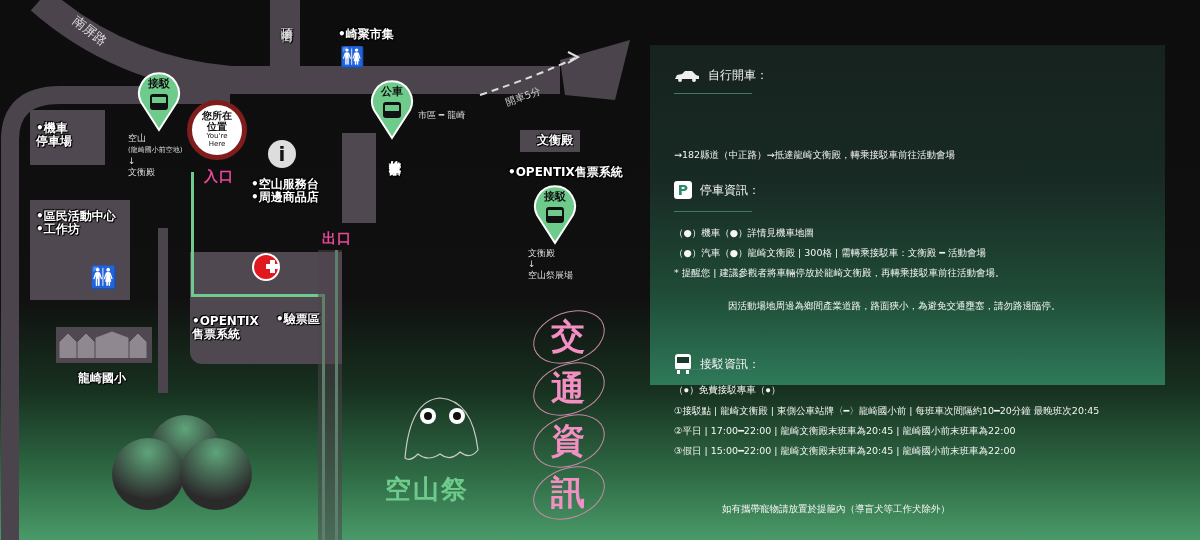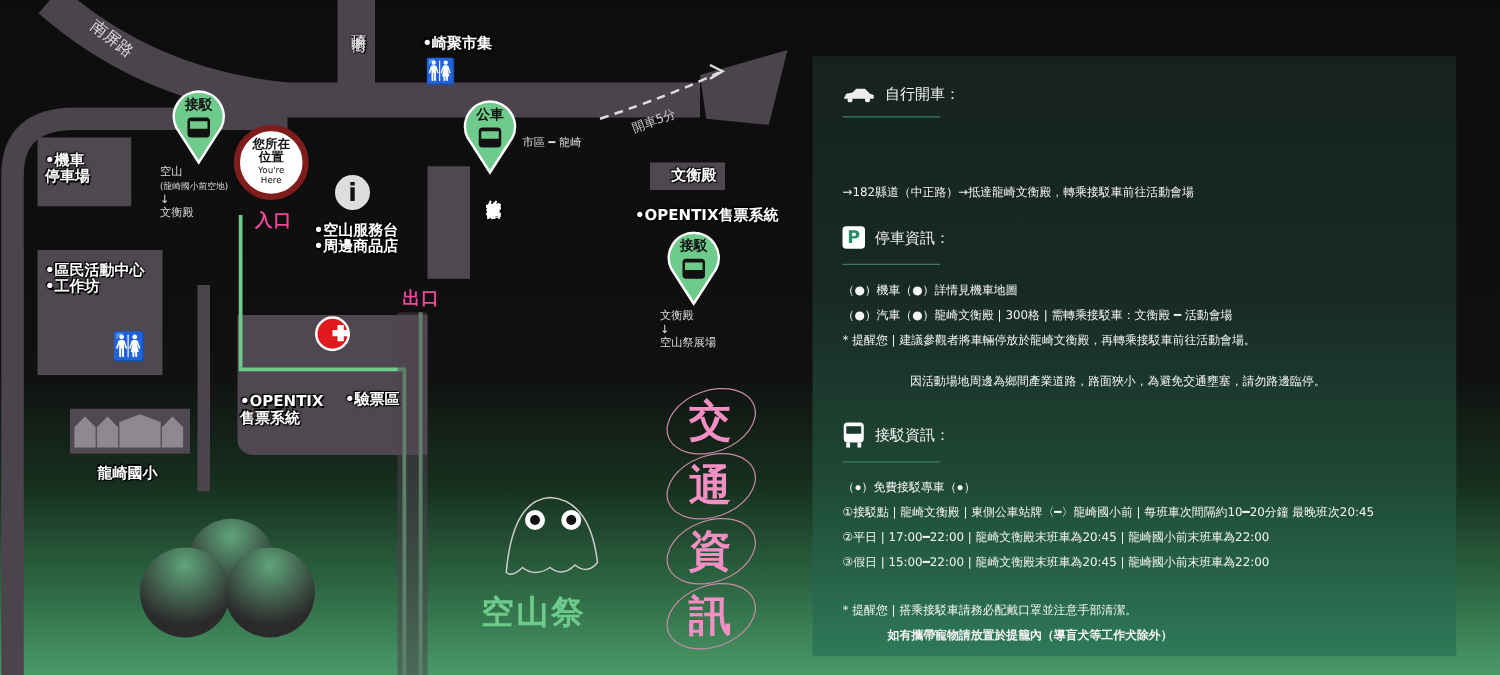--- a/index.html
+++ b/index.html
@@ -12,21 +12,21 @@
   .lbl{position:absolute;font-weight:bold;font-size:12px;color:#fff;
     text-shadow:0 0 2px #000,0 0 2px #000,1px 1px 0 #000,-1px -1px 0 #000;white-space:nowrap;line-height:13px;}
   .small{position:absolute;font-size:9px;color:#ddd;line-height:11px;white-space:nowrap;}
   .vtext{position:absolute;writing-mode:vertical-rl;font-weight:bold;color:#fff;letter-spacing:1px;
     text-shadow:0 0 2px #000,1px 1px 0 #000;}
   .pin{position:absolute;width:44px;height:60px;}
   .pin-label{position:absolute;top:4px;left:0;width:44px;text-align:center;font-weight:bold;font-size:11px;color:#111;}
   .gpath{position:absolute;background:#6fcb8c;}
   .entry{position:absolute;font-weight:bold;color:#ec4899;font-size:14px;letter-spacing:1px;}
   
-  .panel{position:absolute;left:650px;top:45px;width:515px;height:480px;
+  .panel{position:absolute;left:650px;top:45px;width:515px;height:340px;
     background:linear-gradient(180deg,#16221e 0%,#182a24 40%,#1f4a36 72%,#2e7a59 100%);}
   .sec-head{position:absolute;left:24px;display:flex;align-items:center;gap:8px;font-size:12px;color:#f2f2f2;}
   .sec-line{position:absolute;left:24px;width:78px;height:1px;background:#3f7a68;}
   .ptxt{position:absolute;left:24px;font-size:9.5px;color:#f5f5f5;white-space:nowrap;line-height:12px;}
   .title-ch{position:absolute;font-weight:bold;font-size:34px;color:#f48fc4;width:70px;text-align:center;}
   .title-ring{position:absolute;border:1.5px solid #c88aa6;border-radius:50%;}
 </style>
 </head>
 <body>
 
@@ -176,29 +176,28 @@
   <div class="sec-head" style="top:136px;">
     <span style="display:inline-block;width:18px;height:18px;background:#fff;border-radius:3px;color:#2a8a6a;font-weight:bold;font-size:14px;text-align:center;line-height:18px;">P</span>
     <span>停車資訊：</span>
   </div>
   <div class="sec-line" style="top:166px;"></div>
   <div class="ptxt" style="top:182px;">（●）機車（●）詳情見機車地圖</div>
   <div class="ptxt" style="top:202px;">（●）汽車（●）龍崎文衡殿 | 300格 | 需轉乘接駁車：文衡殿 ━ 活動會場</div>
   <div class="ptxt" style="top:222px;">* 提醒您 | 建議參觀者將車輛停放於龍崎文衡殿，再轉乘接駁車前往活動會場。</div>
   <div class="ptxt" style="top:255px;left:78px;">因活動場地周邊為鄉間產業道路，路面狹小，為避免交通壅塞，請勿路邊臨停。</div>
 
-  <div class="sec-head" style="top:292px;">
+  <div class="sec-head" style="top:308px;">
     <svg width="18" height="22">
         <rect x="1" y="1" width="16" height="16" rx="3" fill="#fff"></rect>
         <rect x="3" y="4" width="12" height="6" fill="#1b3a2e"></rect>
         <rect x="3" y="17" width="3" height="4" fill="#fff"></rect>
         <rect x="12" y="17" width="3" height="4" fill="#fff"></rect>
       </svg>
     <span>接駁資訊：</span>
   </div>
   <div class="sec-line" style="top:324px;"></div>
   <div class="ptxt" style="top:340px;font-family:Liberation Mono, monospace;">（●）免費接駁專車（●）</div>
   <div class="ptxt" style="top:360px;">①接駁點 | 龍崎文衡殿 | 東側公車站牌〈━〉龍崎國小前 | 每班車次間隔約10━20分鐘 最晚班次20:45</div>
   <div class="ptxt" style="top:380px;">②平日 | 17:00━22:00 | 龍崎文衡殿末班車為20:45 | 龍崎國小前末班車為22:00</div>
   <div class="ptxt" style="top:400px;">③假日 | 15:00━22:00 | 龍崎文衡殿末班車為20:45 | 龍崎國小前末班車為22:00</div>
-  <div class="ptxt" style="top:438px;">* 提醒您 | 搭乘接駁車請務必配戴口罩並注意手部清潔。</div>
-  <div class="ptxt" style="top:458px;left:60px;font-weight:bold;">如有攜帶寵物請放置於提籠內（導盲犬等工作犬除外）</div>
+  <div class="ptxt" style="top:458px;left:72px;">如有攜帶寵物請放置於提籠內（導盲犬等工作犬除外）</div>
 </div>
 
 </body></html>

